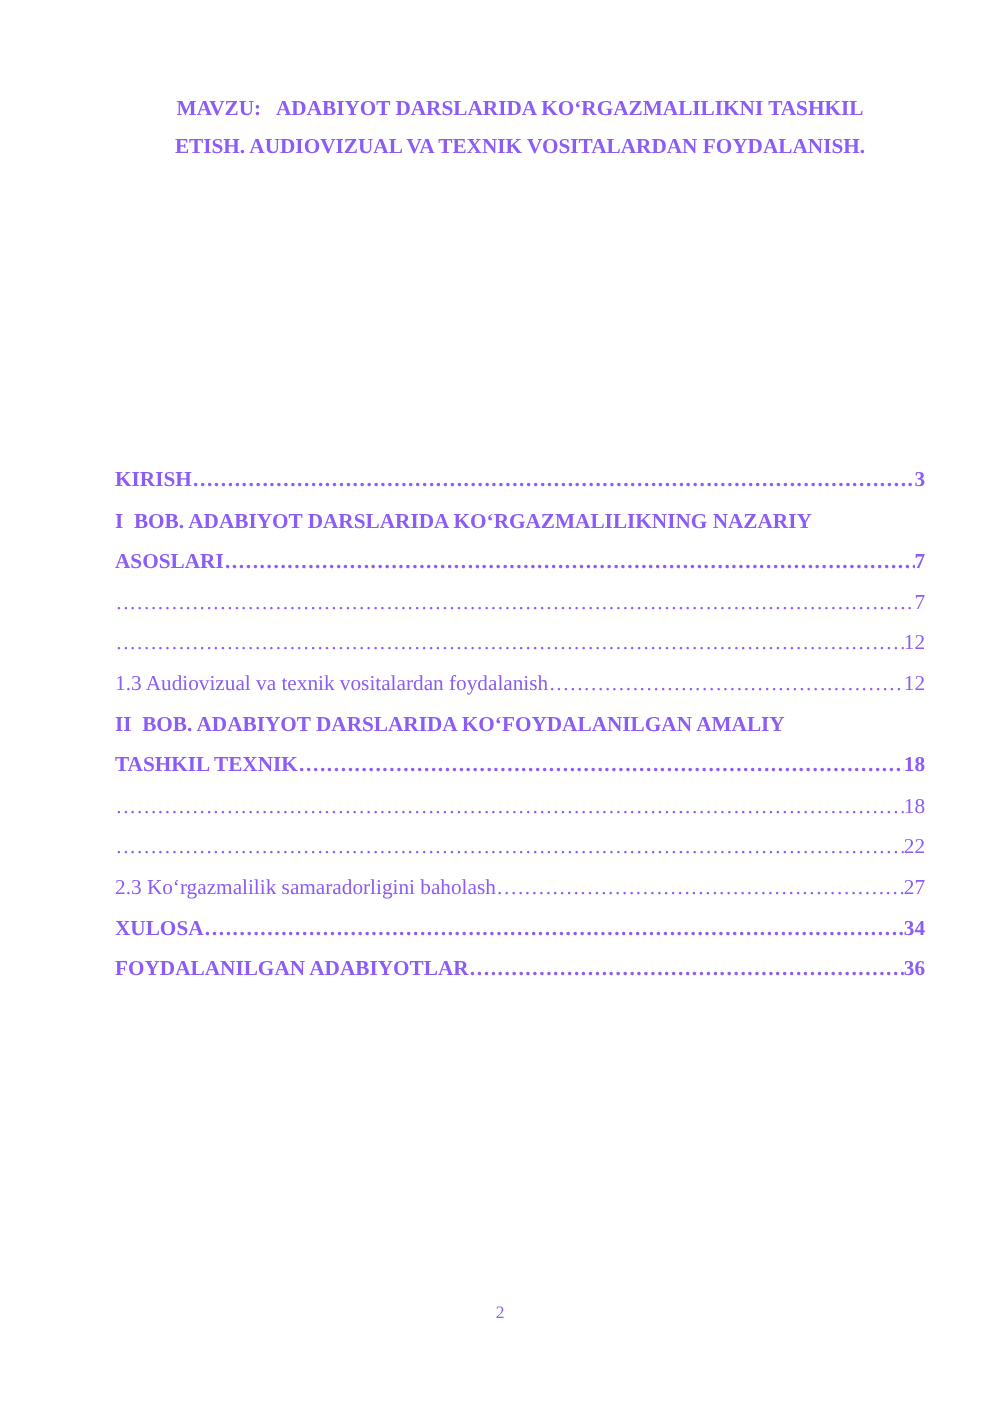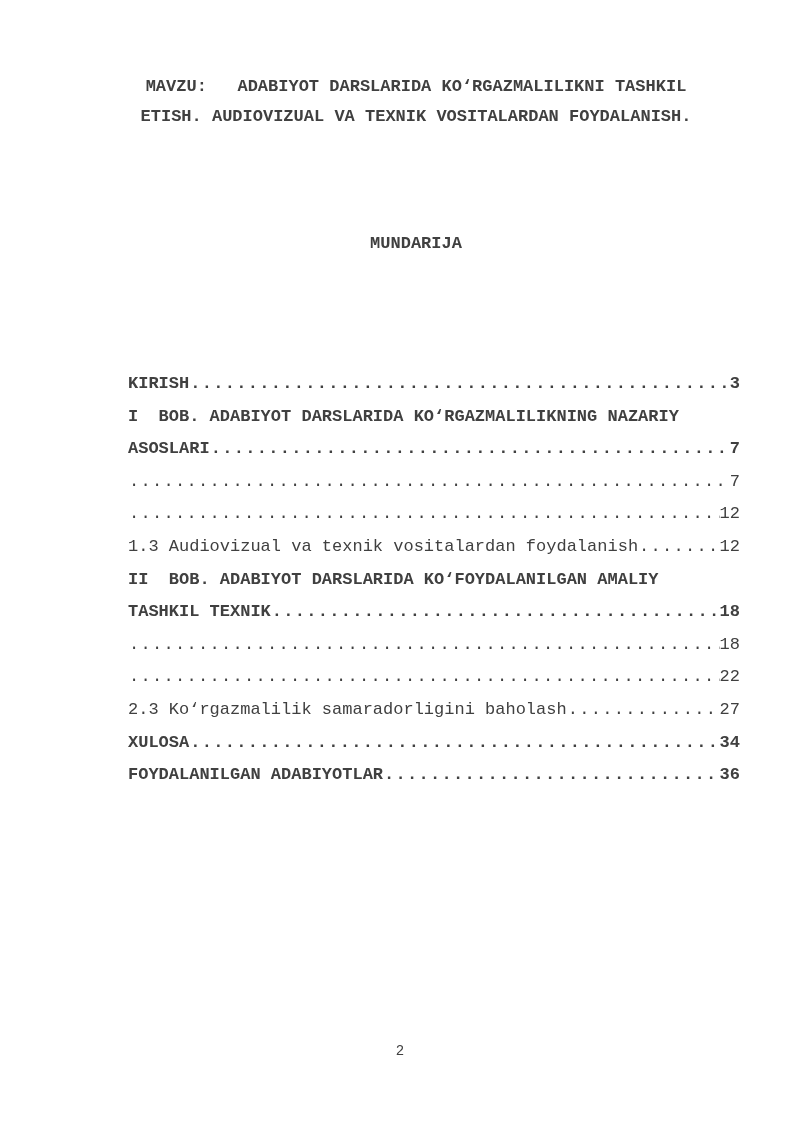--- a/index.html
+++ b/index.html
@@ -5,22 +5,22 @@
   html, body {
     margin: 0;
     padding: 0;
     background: #ffffff;
   }
   .page {
     position: relative;
     width: 800px;
     height: 1131px;
     background: #ffffff;
-    font-family: Liberation Mono, monospace;
-    color: #404040;
+    font-family: Liberation Serif, serif;
+    color: #8b5cf6;
     overflow: hidden;
   }
   .doc-title {
     position: absolute;
     left: 92px;
     right: 60px;
     top: 72px;
     text-align: center;
     font-weight: bold;
     font-size: 17px;
@@ -38,21 +38,20 @@
     font-weight: bold;
     font-size: 17px;
     line-height: 20px;
   }
   .toc {
     position: absolute;
     left: 92px;
     right: 60px;
     top: 368px;
     font-size: 17px;
-    margin-left: 36px;
   }
   .toc-line {
     display: flex;
     align-items: baseline;
     height: 32.6px;
     line-height: 32.6px;
   }
   .toc-line.bold {
     font-weight: bold;
   }
@@ -84,21 +83,20 @@
 </head>
 <body>
 
 <div class="page">
 
   <div class="doc-title">
     <div>MAVZU:   ADABIYOT DARSLARIDA KO‘RGAZMALILIKNI TASHKIL</div>
     <div>ETISH. AUDIOVIZUAL VA TEXNIK VOSITALARDAN FOYDALANISH.</div>
   </div>
 
-  <div class="toc-heading">MUNDARIJA</div>
 
   <div class="toc" id="toc">
       <div class="toc-line bold">
         <span class="toc-label">KIRISH</span>
         <span class="toc-dots">............................................................................................................................................................................................................................</span>
         <span class="toc-page">3</span>
       </div>
       <div class="toc-line bold">
         <span class="toc-label">I  BOB. ADABIYOT DARSLARIDA KO‘RGAZMALILIKNING NAZARIY</span>
       </div>

